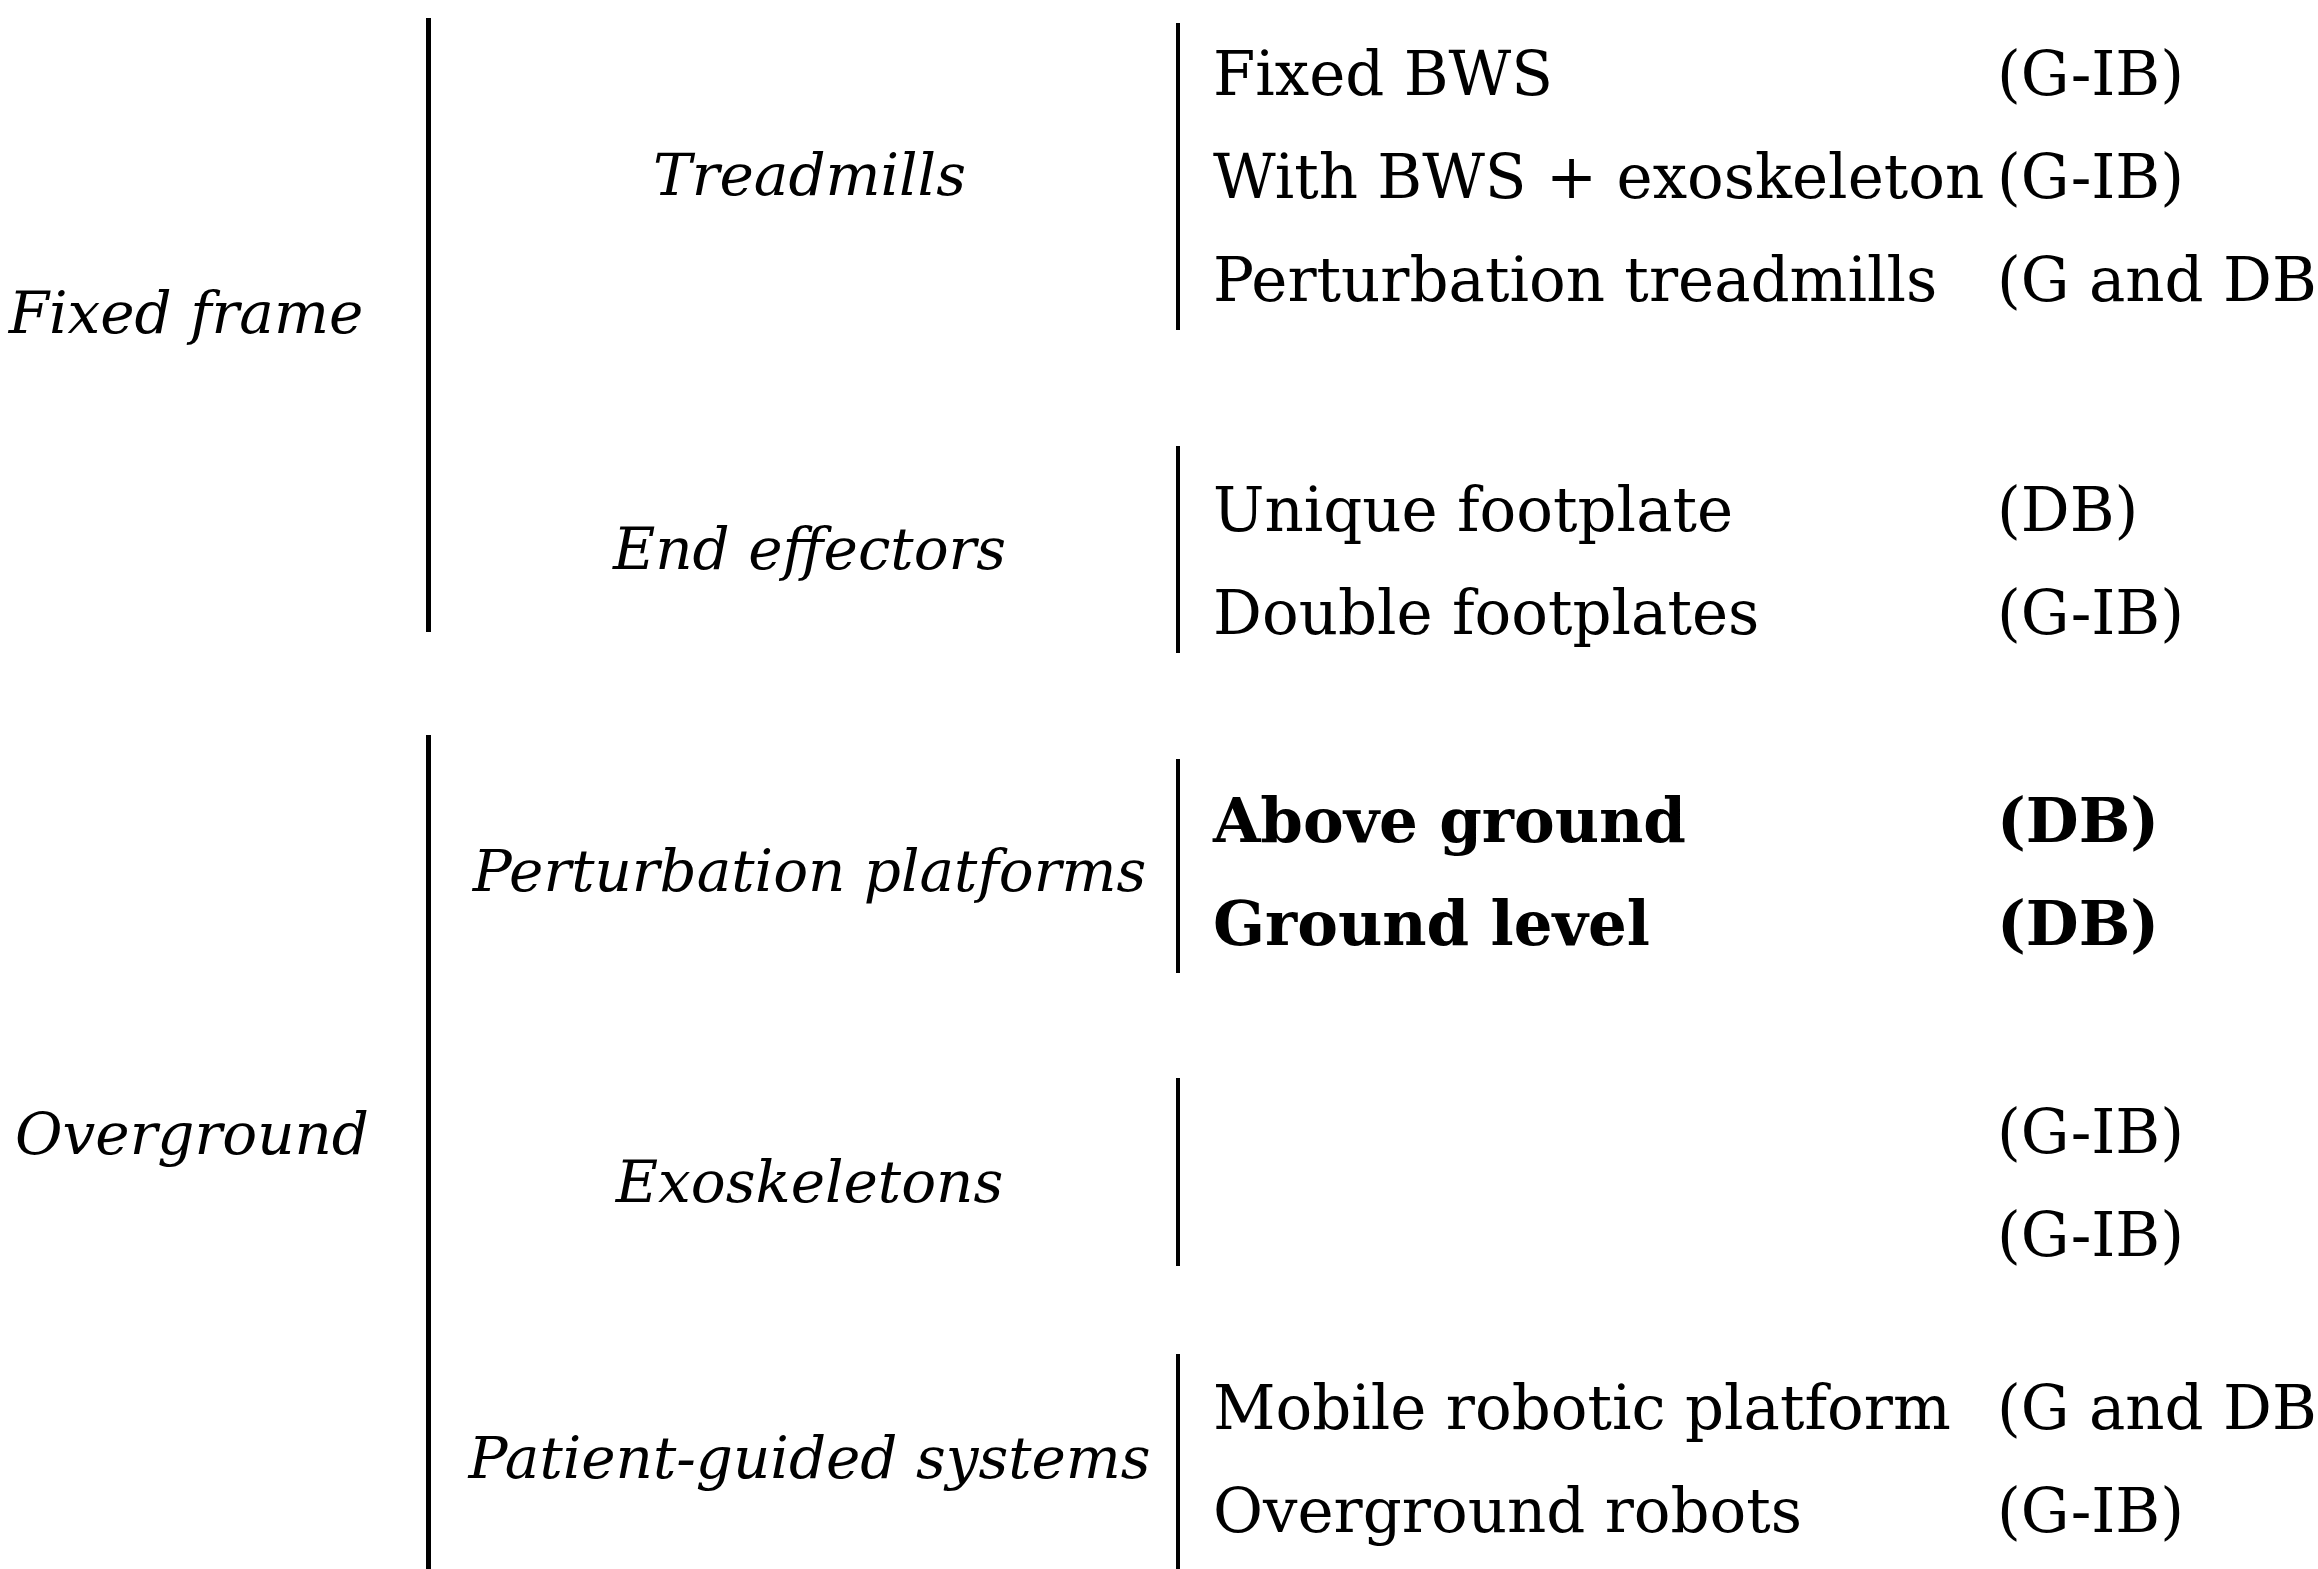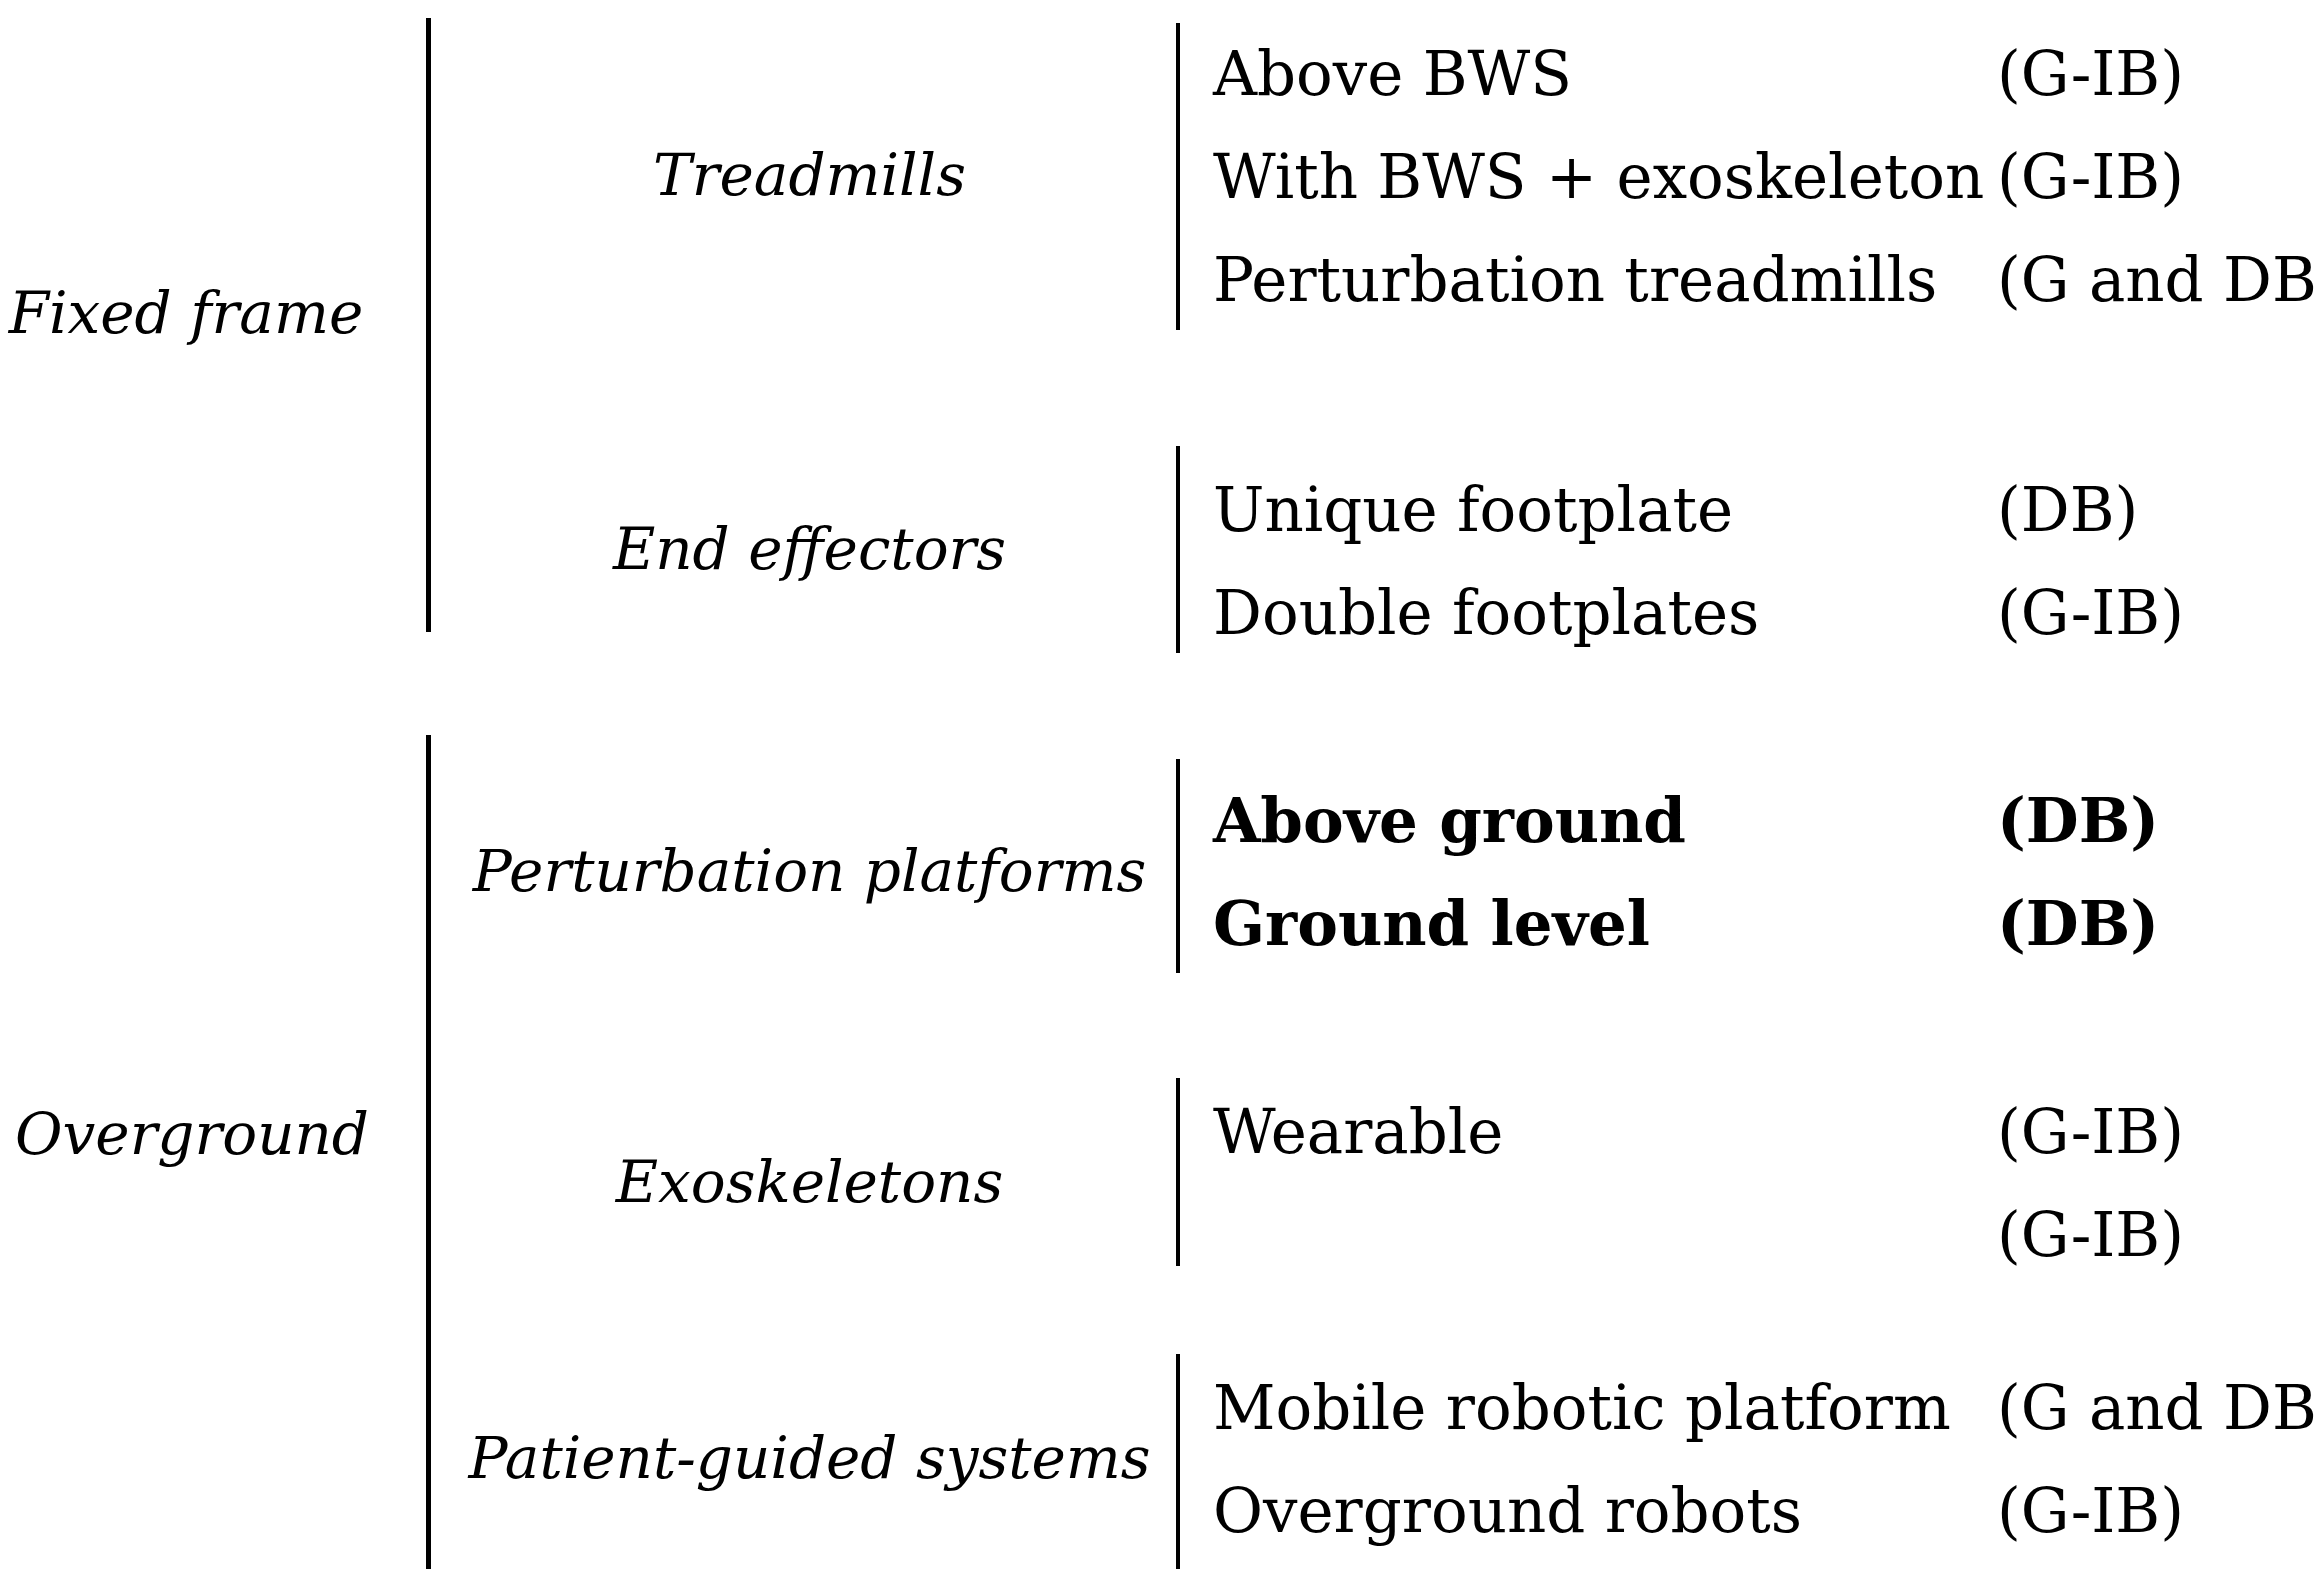--- a/index.html
+++ b/index.html
@@ -78,21 +78,21 @@
   <div class="label" style="left:443px;top:1408px;width:733px;">Patient-guided systems</div>
 
   <div class="vrule thin" style="left:1176px;top:23.4px;height:307px;"></div>
   <div class="vrule thin" style="left:1176px;top:446px;height:207px;"></div>
   <div class="vrule thin" style="left:1176px;top:759px;height:214px;"></div>
   <div class="vrule thin" style="left:1176px;top:1078px;height:188px;"></div>
   <div class="vrule thin" style="left:1176px;top:1354px;height:216px;"></div>
 
   <div class="items" style="top:22px;">
     <div class="item-row">
-      <span class="item-name">Above BWS</span>
+      <span class="item-name">Fixed BWS</span>
       <span class="item-code">(G-IB)</span>
     </div>
     <div class="item-row">
       <span class="item-name">With BWS + exoskeleton</span>
       <span class="item-code">(G-IB)</span>
     </div>
     <div class="item-row">
       <span class="item-name">Perturbation treadmills</span>
       <span class="item-code">(G and DB)</span>
     </div>
@@ -115,21 +115,20 @@
       <span class="item-code">(DB)</span>
     </div>
     <div class="item-row">
       <span class="item-name">Ground level</span>
       <span class="item-code">(DB)</span>
     </div>
   </div>
 
   <div class="items" style="top:1080px;">
     <div class="item-row">
-      <span class="item-name">Wearable</span>
       <span class="item-code">(G-IB)</span>
     </div>
     <div class="item-row">
       <span class="item-code">(G-IB)</span>
     </div>
   </div>
 
   <div class="items" style="top:1356px;">
     <div class="item-row">
       <span class="item-name">Mobile robotic platform</span>

